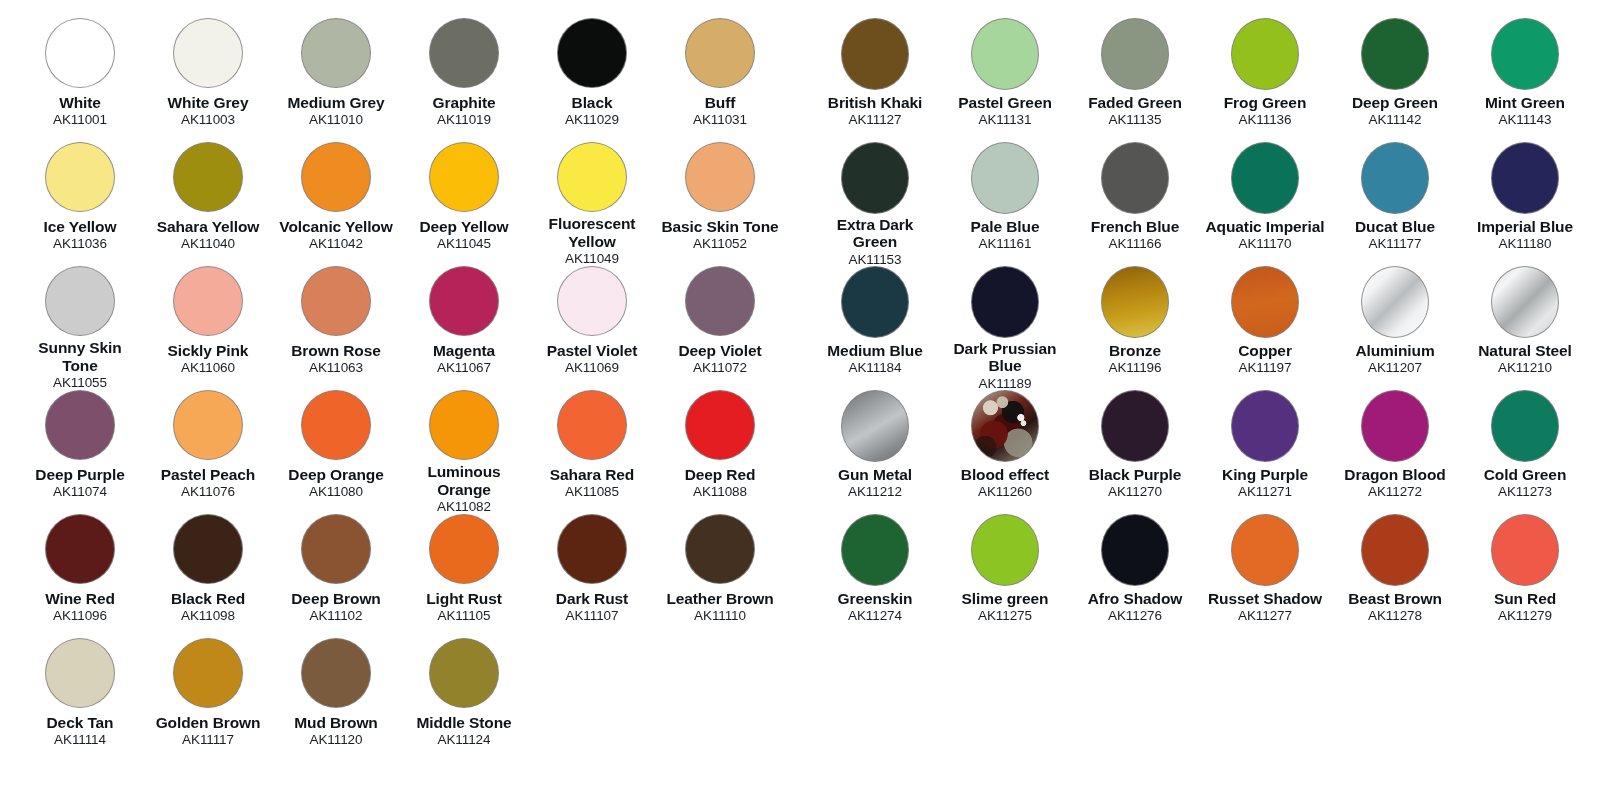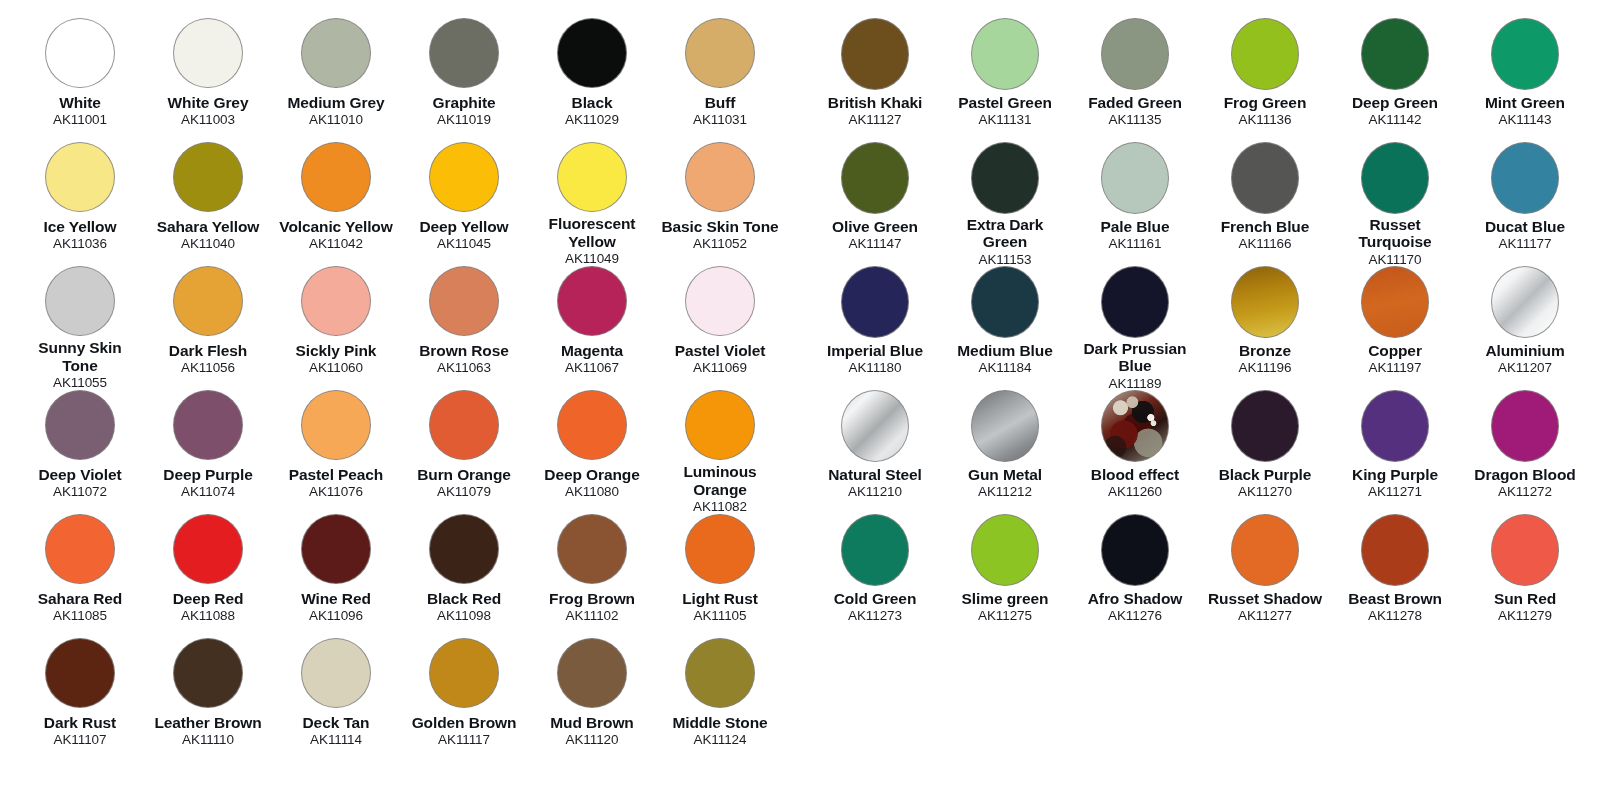--- a/index.html
+++ b/index.html
@@ -191,27 +191,20 @@
         </div>
         <div class="swatch-cell">
           <div class="dot-wrap">
             <div class="dot"></div>
           </div>
           <div class="swatch-label">Sunny Skin Tone</div>
           <div class="swatch-code">AK11055</div>
         </div>
         <div class="swatch-cell">
           <div class="dot-wrap">
-            <div class="dot" style="background: rgb(229, 163, 53);"></div>
-          </div>
-          <div class="swatch-label">Dark Flesh</div>
-          <div class="swatch-code">AK11056</div>
-        </div>
-        <div class="swatch-cell">
-          <div class="dot-wrap">
             <div class="dot" style="background: rgb(244, 171, 154);"></div>
           </div>
           <div class="swatch-label">Sickly Pink</div>
           <div class="swatch-code">AK11060</div>
         </div>
         <div class="swatch-cell">
           <div class="dot-wrap">
             <div class="dot" style="background: rgb(216, 128, 90);"></div>
           </div>
           <div class="swatch-label">Brown Rose</div>
@@ -247,27 +240,20 @@
         </div>
         <div class="swatch-cell">
           <div class="dot-wrap">
             <div class="dot" style="background: rgb(247, 168, 86);"></div>
           </div>
           <div class="swatch-label">Pastel Peach</div>
           <div class="swatch-code">AK11076</div>
         </div>
         <div class="swatch-cell">
           <div class="dot-wrap">
-            <div class="dot" style="background: rgb(225, 92, 50);"></div>
-          </div>
-          <div class="swatch-label">Burn Orange</div>
-          <div class="swatch-code">AK11079</div>
-        </div>
-        <div class="swatch-cell">
-          <div class="dot-wrap">
             <div class="dot" style="background: rgb(239, 101, 41);"></div>
           </div>
           <div class="swatch-label">Deep Orange</div>
           <div class="swatch-code">AK11080</div>
         </div>
         <div class="swatch-cell">
           <div class="dot-wrap">
             <div class="dot" style="background: rgb(245, 150, 8);"></div>
           </div>
           <div class="swatch-label">Luminous Orange</div>
@@ -298,21 +284,21 @@
           <div class="dot-wrap">
             <div class="dot" style="background: rgb(60, 35, 24);"></div>
           </div>
           <div class="swatch-label">Black Red</div>
           <div class="swatch-code">AK11098</div>
         </div>
         <div class="swatch-cell">
           <div class="dot-wrap">
             <div class="dot" style="background: rgb(138, 84, 51);"></div>
           </div>
-          <div class="swatch-label">Frog Brown</div>
+          <div class="swatch-label">Deep Brown</div>
           <div class="swatch-code">AK11102</div>
         </div>
         <div class="swatch-cell">
           <div class="dot-wrap">
             <div class="dot" style="background: rgb(234, 106, 29);"></div>
           </div>
           <div class="swatch-label">Light Rust</div>
           <div class="swatch-code">AK11105</div>
         </div>
         <div class="swatch-cell">
@@ -398,27 +384,20 @@
         </div>
         <div class="swatch-cell">
           <div class="dot-wrap">
             <div class="dot" style="background: rgb(14, 154, 104);"></div>
           </div>
           <div class="swatch-label">Mint Green</div>
           <div class="swatch-code">AK11143</div>
         </div>
         <div class="swatch-cell">
           <div class="dot-wrap">
-            <div class="dot" style="background: rgb(76, 92, 31);"></div>
-          </div>
-          <div class="swatch-label">Olive Green</div>
-          <div class="swatch-code">AK11147</div>
-        </div>
-        <div class="swatch-cell">
-          <div class="dot-wrap">
             <div class="dot" style="background: rgb(34, 48, 42);"></div>
           </div>
           <div class="swatch-label">Extra Dark Green</div>
           <div class="swatch-code">AK11153</div>
         </div>
         <div class="swatch-cell">
           <div class="dot-wrap">
             <div class="dot" style="background: rgb(182, 200, 188);"></div>
           </div>
           <div class="swatch-label">Pale Blue</div>
@@ -428,21 +407,21 @@
           <div class="dot-wrap">
             <div class="dot" style="background: rgb(85, 86, 84);"></div>
           </div>
           <div class="swatch-label">French Blue</div>
           <div class="swatch-code">AK11166</div>
         </div>
         <div class="swatch-cell">
           <div class="dot-wrap">
             <div class="dot" style="background: rgb(10, 114, 88);"></div>
           </div>
-          <div class="swatch-label">Russet Turquoise</div>
+          <div class="swatch-label">Aquatic Imperial</div>
           <div class="swatch-code">AK11170</div>
         </div>
         <div class="swatch-cell">
           <div class="dot-wrap">
             <div class="dot" style="background: rgb(50, 130, 160);"></div>
           </div>
           <div class="swatch-label">Ducat Blue</div>
           <div class="swatch-code">AK11177</div>
         </div>
         <div class="swatch-cell">
@@ -528,20 +507,27 @@
           </div>
           <div class="swatch-label">Dragon Blood</div>
           <div class="swatch-code">AK11272</div>
         </div>
         <div class="swatch-cell">
           <div class="dot-wrap">
             <div class="dot" style="background: rgb(15, 123, 94);"></div>
           </div>
           <div class="swatch-label">Cold Green</div>
           <div class="swatch-code">AK11273</div>
+        </div>
+        <div class="swatch-cell">
+          <div class="dot-wrap">
+            <div class="dot" style="background: rgb(29, 100, 49);"></div>
+          </div>
+          <div class="swatch-label">Greenskin</div>
+          <div class="swatch-code">AK11274</div>
         </div>
         <div class="swatch-cell">
           <div class="dot-wrap">
             <div class="dot" style="background: rgb(140, 196, 36);"></div>
           </div>
           <div class="swatch-label">Slime green</div>
           <div class="swatch-code">AK11275</div>
         </div>
         <div class="swatch-cell">
           <div class="dot-wrap">

